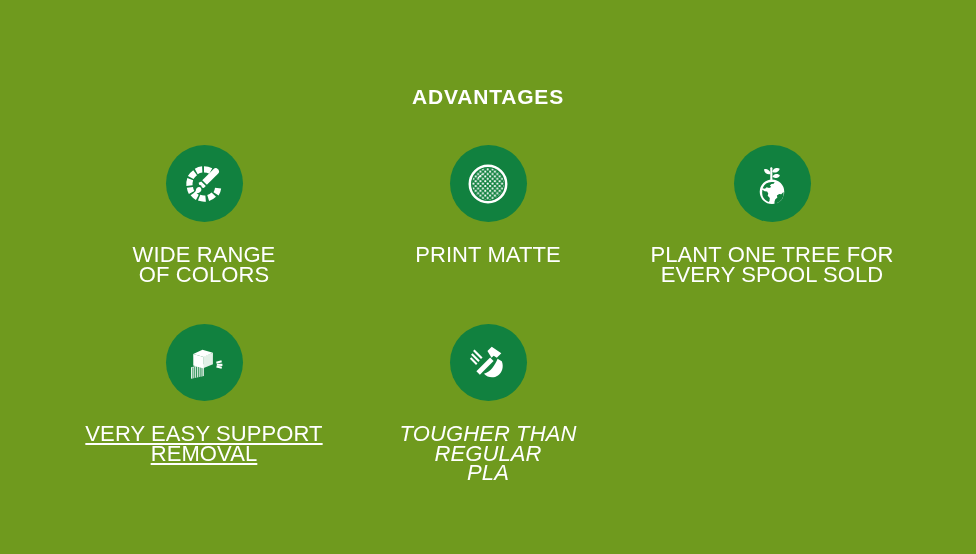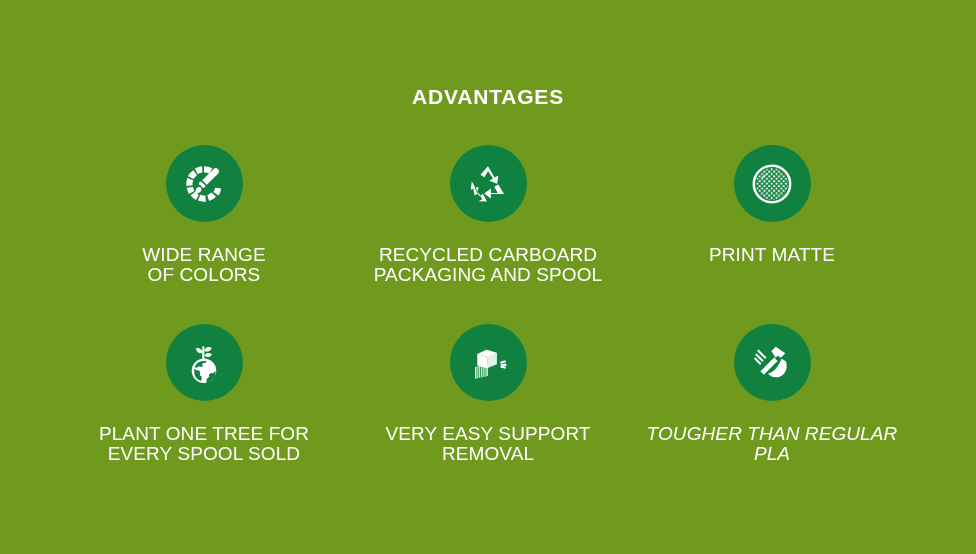--- a/index.html
+++ b/index.html
@@ -56,21 +56,21 @@
     justify-content: center;
     flex: none;
   }
   .badge svg {
     display: block;
   }
   .feature-label {
     margin-top: 23px;
     text-align: center;
     color: #ffffff;
-    font-size: 19px;
+    font-size: 22px;
     line-height: 19.5px;
     letter-spacing: 0.1px;
     white-space: pre-line;
   }
 </style>
 </head>
 <body>
 
 <div id="slide" style="background: rgb(111, 154, 30);">
 
@@ -98,39 +98,20 @@
               <path d="M21.1 21.3l4.8 4.8-2.1 2.1-2-.6-.7-2.1-2.1-.7-.6-2z"></path>
               <path d="M18.6 27.2c1.5-.2 2.9 1.2 2.7 2.7-.2 1.7-1.6 2.9-3.2 3.4-1.5.5-3.2.6-4.6.4.8-.8 1.5-1.6 1.9-2.6.3-.9.2-1.6.7-2.4.5-.8 1.4-1.3 2.5-1.5z"></path>
             </g>
           </svg>
         </span>
       </div>
       <div class="feature-label" style="color: rgb(255, 255, 255);">WIDE RANGE
 OF COLORS</div>
     </div>
 
-    <div class="feature">
-      <div class="badge" style="background: rgb(17, 129, 63);">
-        <span>
-          <svg width="44" height="44" viewBox="0 0 48 48" aria-hidden="true">
-            <g fill="#ffffff">
-
-              <path d="M24 4.6l7.2 12.4 4.1-2.4-1.3 9.1-8.6-3.3 4.1-2.4L24 9.9l-3.8 6.6-4.4-2.6z"></path>
-
-              <path d="M41.4 34.9l-14.3.1.1 4.8-7.4-5.4 7.4-5.4-.1 4.8 7.6-.1-3.9-6.6 4.5-2.6z"></path>
-
-              <path d="M7.3 24.9l7.2 12.3 4-2.4 4.3 8.2-9.2-.2 4.1-2.3-3.8-6.6-4.5 2.6z"></path>
-              <path d="M12.7 32.1L6.3 21l-1.1 9.2 8.6-3.3z"></path>
-            </g>
-          </svg>
-        </span>
-      </div>
-      <div class="feature-label" style="color: rgb(255, 255, 255);">RECYCLED CARBOARD
-PACKAGING AND SPOOL</div>
-    </div>
 
     <div class="feature">
       <div class="badge" style="background: rgb(17, 129, 63);">
         <span>
           <svg width="46" height="46" viewBox="0 0 48 48" aria-hidden="true">
             <defs>
               <pattern id="matteDots" width="5" height="5" patternUnits="userSpaceOnUse">
                 <rect width="5" height="5" fill="none"></rect>
                 <circle cx="1.2" cy="1.2" r="1.15" fill="#ffffff"></circle>
                 <circle cx="3.7" cy="3.7" r="1.15" fill="#ffffff"></circle>
@@ -193,21 +174,21 @@
               <path d="M12.8 14.6l10.9 3.1v12.1L12.8 26.7z"></path>
               <path d="M33.3 13.4v11.9l-9.6 4v-12.1z" opacity="0.88"></path>
 
               <path d="M36.6 22.8l5.5-1.7.6 2.1-5.5 1.7z"></path>
               <path d="M37.3 26.6l5.5 1.2-.5 2.1-5.5-1.2z"></path>
               <path d="M37.4 24.7l5.8.1v2.2l-5.8-.1z"></path>
             </g>
           </svg>
         </span>
       </div>
-      <div class="feature-label" style="color: rgb(255, 255, 255);">VERY EASY SUPPORT
+      <div class="feature-label" style="color: rgb(255, 255, 255); text-decoration: underline;">VERY EASY SUPPORT
 REMOVAL</div>
     </div>
 
     <div class="feature">
       <div class="badge" style="background: rgb(17, 129, 63);">
         <span>
           <svg width="46" height="46" viewBox="0 0 48 48" aria-hidden="true">
             <g fill="#ffffff">
 
               <path d="M8.4 11.5l1.6-1.6 8.3 8.3-1.6 1.6z"></path>

